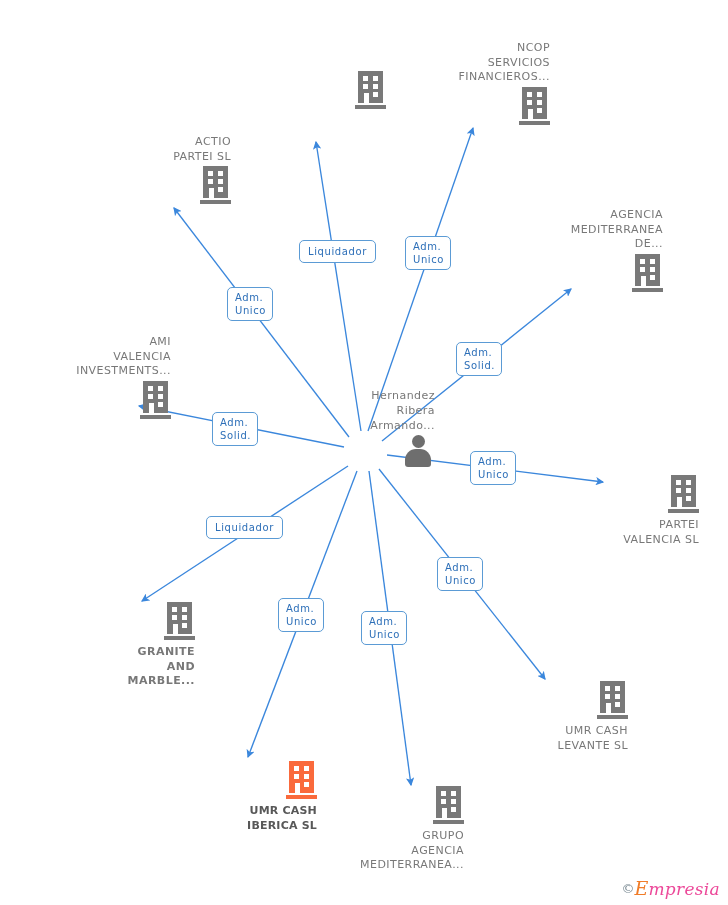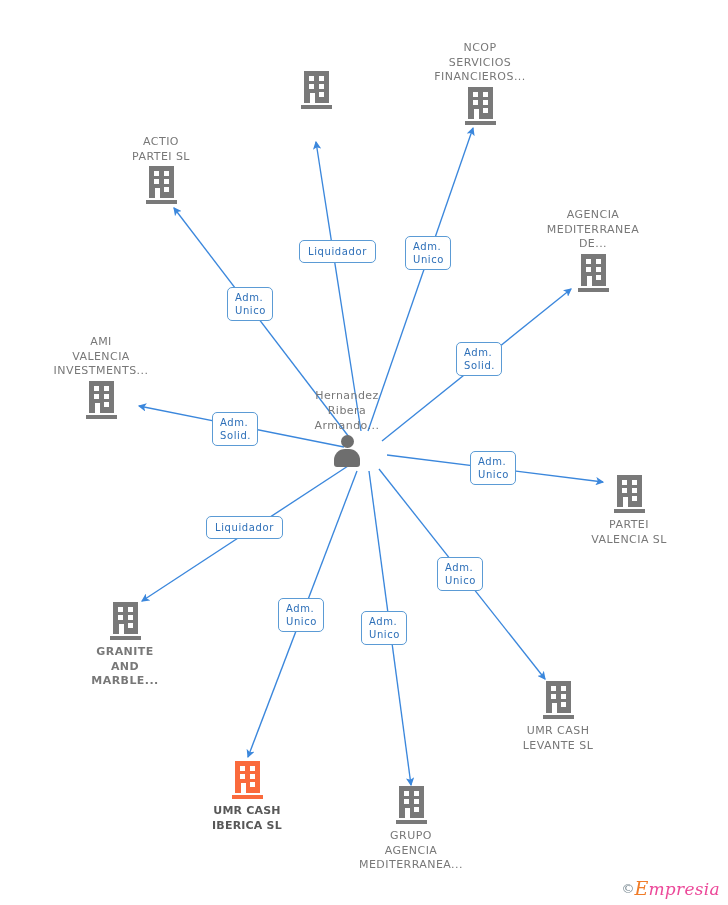--- a/index.html
+++ b/index.html
@@ -26,21 +26,21 @@
     width: 728px;
     height: 905px;
     pointer-events: none;
   }
 
   
   .node {
     position: absolute;
     width: 140px;
     margin-left: -70px;
-    text-align: center;
+    text-align: right;
     cursor: pointer;
   }
   .node .node-caption {
     font-size: 11px;
     line-height: 14.6px;
     color: #787878;
     letter-spacing: .45px;
     white-space: pre-line;
   }
   .node.highlight .node-caption {
@@ -206,21 +206,21 @@
 Unico</div>
       <div class="edge-label one-line" style="left: 206px; top: 516px;">Liquidador</div>
       <div class="edge-label" style="left: 437px; top: 557px;">Adm.
 Unico</div>
       <div class="edge-label" style="left: 278px; top: 598px;">Adm.
 Unico</div>
       <div class="edge-label" style="left: 361px; top: 611px;">Adm.
 Unico</div>
     </div>
   <div id="node-layer">
-      <div class="node person-node caption-above" style="left: 347px; top: 388px;">
+      <div class="node person-node caption-above" style="left: 365px; top: 388px;">
         <div class="node-caption">Hernandez
 Ribera
 Armando...</div>
         <div class="icon-wrap"><span class="person"><span class="head"></span><span class="shoulders"></span></span></div>
       </div>
       <div class="node caption-above" style="left: 316px; top: 69px;">
         <div class="icon-wrap"><span class="bld"><span class="body"></span><span class="plinth"></span><span class="w" style="left:8px;top:5px"></span><span class="w" style="left:18px;top:5px"></span><span class="w" style="left:8px;top:13px"></span><span class="w" style="left:18px;top:13px"></span><span class="w" style="left:18px;top:21px"></span><span class="door"></span></span></div>
       </div>
       <div class="node caption-above" style="left: 480px; top: 41px;">
         <div class="node-caption">NCOP
@@ -259,21 +259,21 @@
       <div class="node caption-below" style="left: 558px; top: 681px;">
         <div class="icon-wrap"><span class="bld"><span class="body"></span><span class="plinth"></span><span class="w" style="left:8px;top:5px"></span><span class="w" style="left:18px;top:5px"></span><span class="w" style="left:8px;top:13px"></span><span class="w" style="left:18px;top:13px"></span><span class="w" style="left:18px;top:21px"></span><span class="door"></span></span></div>
         <div class="node-caption">UMR CASH
 LEVANTE  SL</div>
       </div>
       <div class="node caption-below highlight" style="left: 247px; top: 761px;">
         <div class="icon-wrap"><span class="bld"><span class="body"></span><span class="plinth"></span><span class="w" style="left:8px;top:5px"></span><span class="w" style="left:18px;top:5px"></span><span class="w" style="left:8px;top:13px"></span><span class="w" style="left:18px;top:13px"></span><span class="w" style="left:18px;top:21px"></span><span class="door"></span></span></div>
         <div class="node-caption">UMR CASH
 IBERICA  SL</div>
       </div>
-      <div class="node caption-below" style="left: 411px; top: 786px;">
+      <div class="node caption-below" style="left: 394px; top: 786px;">
         <div class="icon-wrap"><span class="bld"><span class="body"></span><span class="plinth"></span><span class="w" style="left:8px;top:5px"></span><span class="w" style="left:18px;top:5px"></span><span class="w" style="left:8px;top:13px"></span><span class="w" style="left:18px;top:13px"></span><span class="w" style="left:18px;top:21px"></span><span class="door"></span></span></div>
         <div class="node-caption">GRUPO
 AGENCIA
 MEDITERRANEA...</div>
       </div>
     </div>
 
   <div id="watermark">
     <span class="c">©</span><span class="e">E</span><span class="rest">mpresia</span>
   </div>

